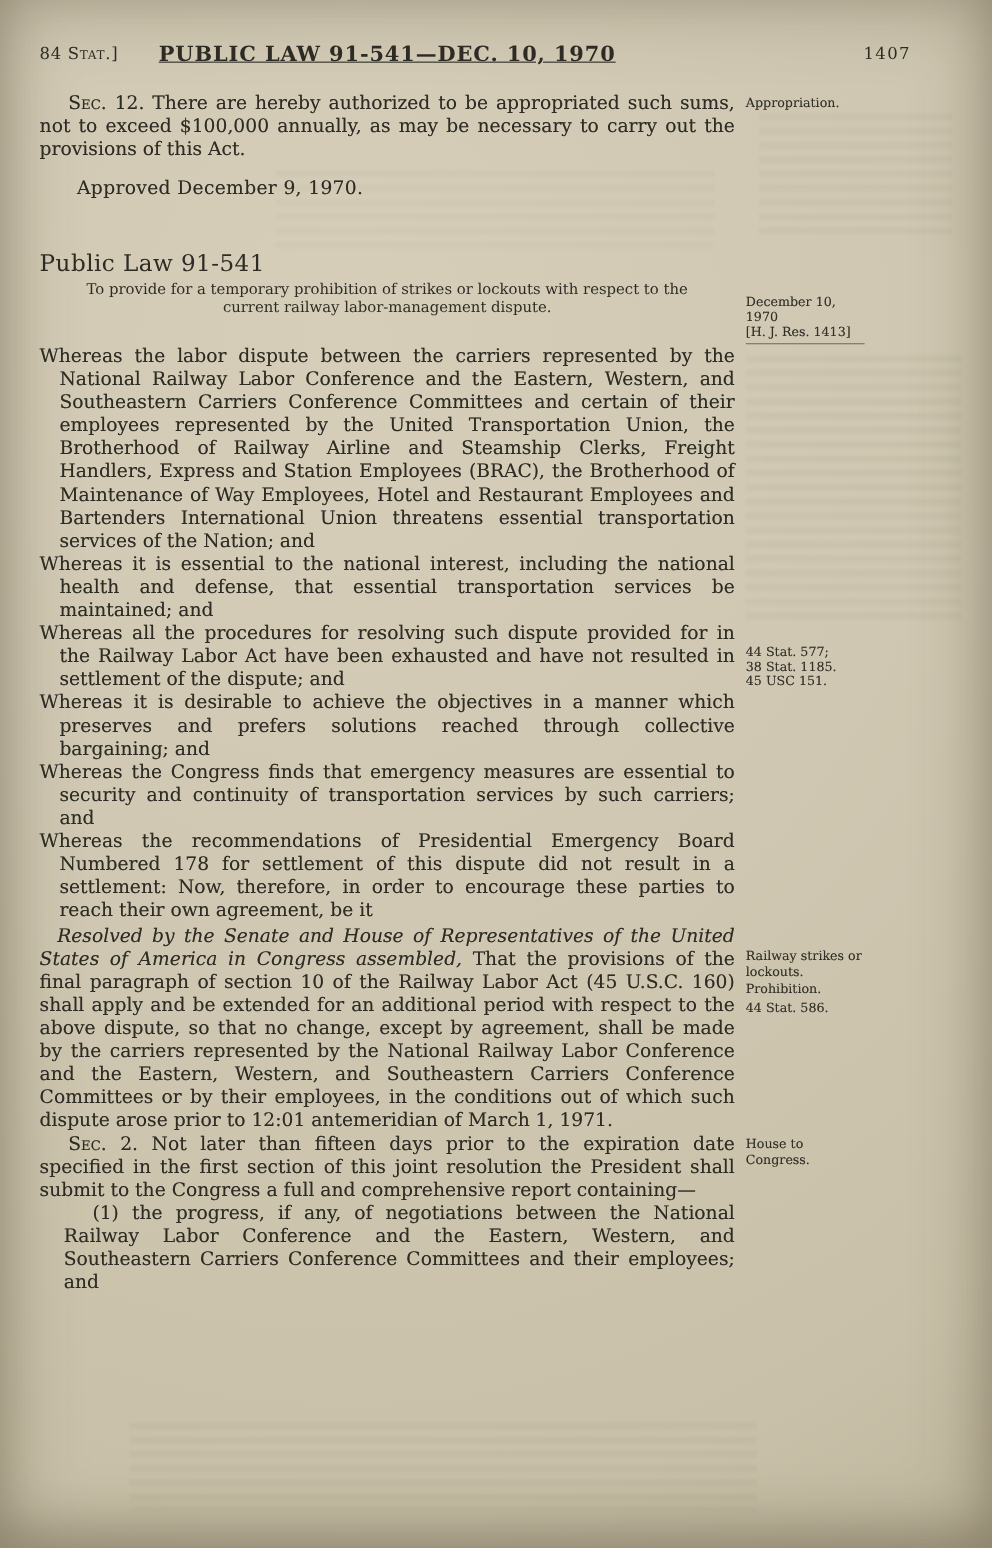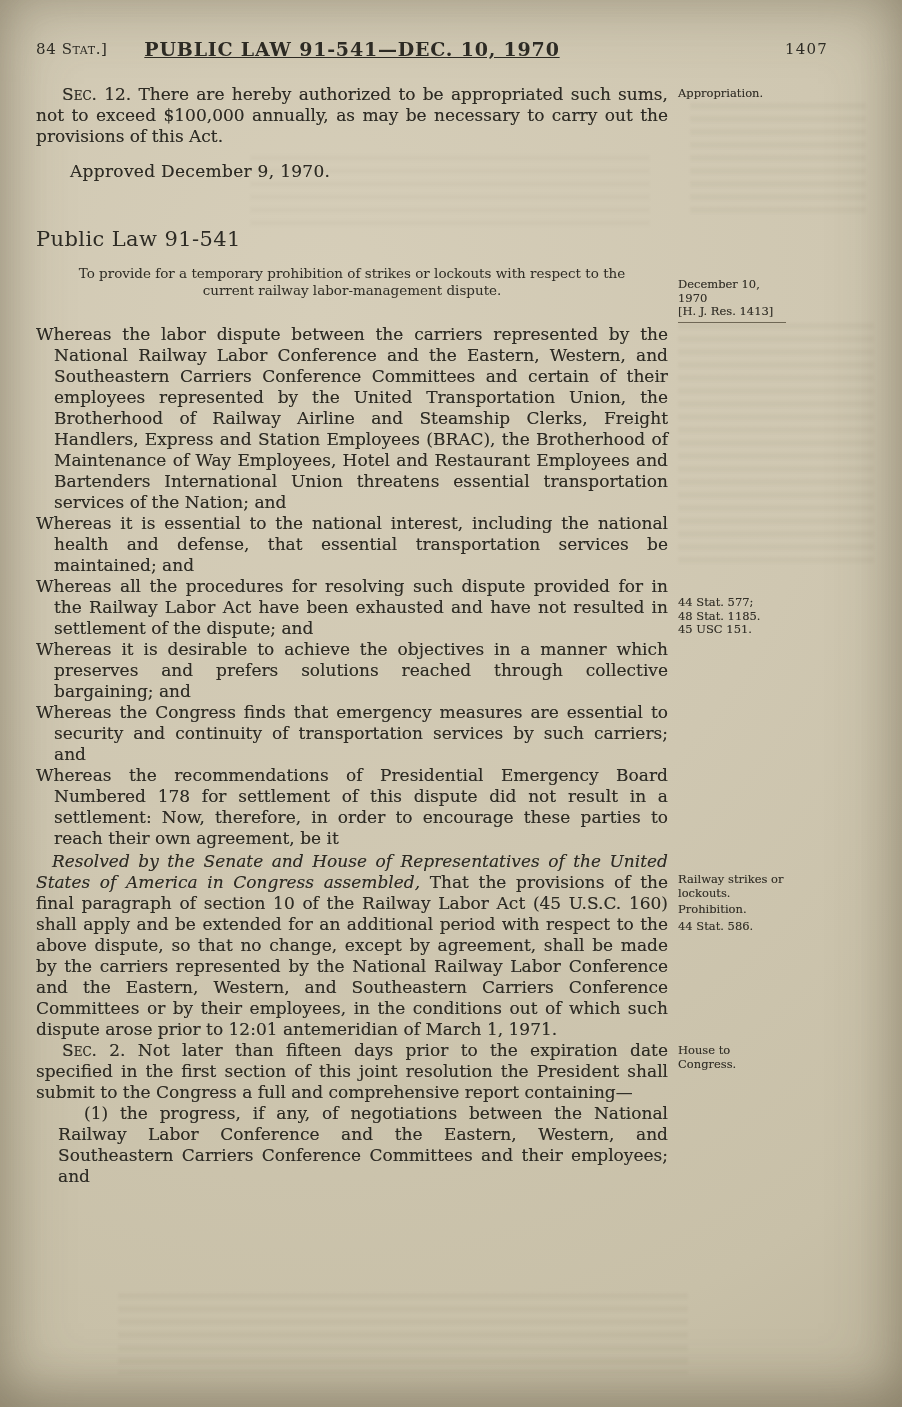--- a/index.html
+++ b/index.html
@@ -29,21 +29,21 @@
   .indent { text-indent:26px; }
   .hang { padding-left:18px; text-indent:-18px; }
   .resolved { text-indent:16px; }
   .item { padding-left:22px; text-indent:26px; }
   .smallcaps { font-variant:small-caps; }
   .res-italic { font-style:italic; }
 
   .approved { font-size:17px; padding-left:34px; margin:14px 0 46px 0; letter-spacing:0.3px;
               text-shadow:0 0 0.5px rgba(45,43,36,0.45); }
 
-  .law-title { font-size:21px; font-weight:400; letter-spacing:0.4px; margin-bottom:14px; }
+  .law-title { font-size:21px; font-weight:400; letter-spacing:0.4px; margin-bottom:4px; }
 
   .jr-block { position:relative; width:632px; margin-bottom:26px; }
   .jr-head { text-align:center; font-size:15px; font-weight:400; letter-spacing:2px; margin-bottom:7px; }
   .purpose { font-size:13.5px; line-height:16.5px; text-align:center; width:580px; margin:0 auto; }
 
   
   .margin-note {
     position:absolute; left:642px; width:108px;
     font-size:11.5px; line-height:13.5px; color:#333028; text-align:left;
     text-shadow:0 0 0.4px rgba(45,43,36,0.4);
@@ -112,21 +112,21 @@
     </section>
 
     <section class="para">
       <p class="body-text hang">Whereas it is essential to the national interest, including the national health and defense, that essential transportation services be maintained; and</p>
     </section>
 
     <section class="para">
       <p class="body-text hang">Whereas all the procedures for resolving such dispute provided for in the Railway Labor Act have been exhausted and have not resulted in settlement of the dispute; and</p>
       <aside class="margin-note note-whereas3">
         <div class="note-line">44 Stat. 577;</div>
-        <div class="note-line">48 Stat. 1185.</div>
+        <div class="note-line">38 Stat. 1185.</div>
         <div class="note-line">45 USC 151.</div>
       </aside>
     </section>
 
     <section class="para">
       <p class="body-text hang">Whereas it is desirable to achieve the objectives in a manner which preserves and prefers solutions reached through collective bargaining; and</p>
     </section>
 
     <section class="para">
       <p class="body-text hang">Whereas the Congress finds that emergency measures are essential to security and continuity of transportation services by such carriers; and</p>

